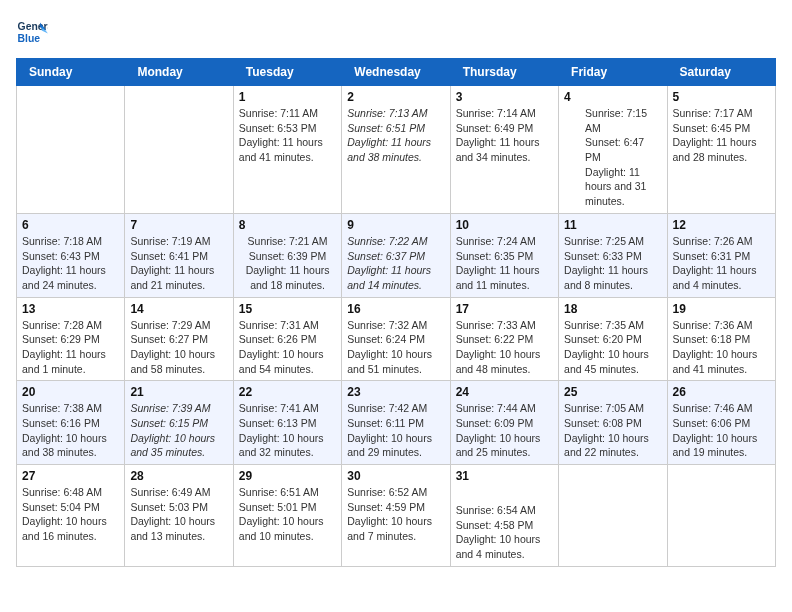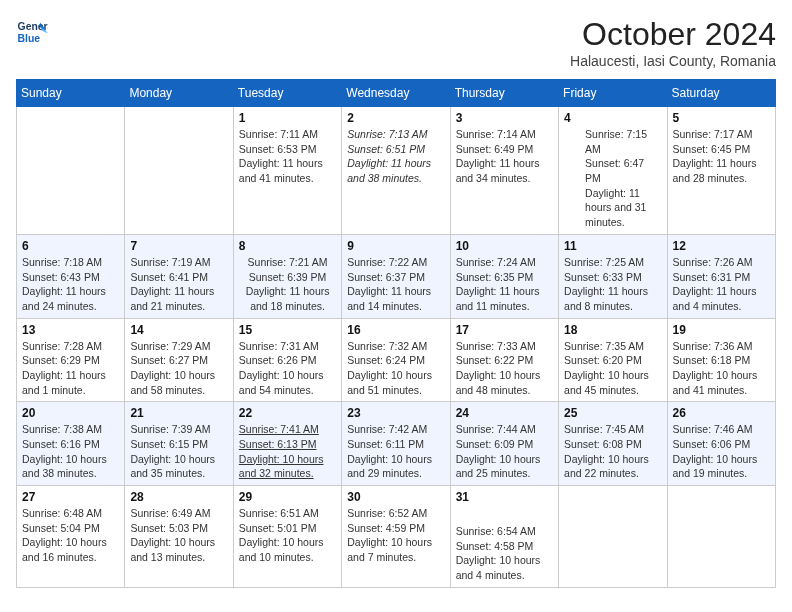--- a/index.html
+++ b/index.html
@@ -36,24 +36,24 @@
       color: #444;
     }
     .calendar {
       width: 100%;
       border-collapse: collapse;
       font-size: 11px;
     }
     .calendar thead tr th {
       background: #1565c0;
       color: #fff;
-      padding: 6px 4px;
+      padding: 6px 12px;
       text-align: left;
       font-size: 12px;
-      font-weight: normal;
+      font-weight: bold;
       border: 1px solid #1565c0;
     }
     .calendar tbody tr td {
       border: 1px solid #ccc;
       vertical-align: top;
       padding: 4px 5px;
       min-height: 80px;
       width: calc(100% / 7);
       background: #fff;
     }
@@ -78,24 +78,20 @@
 
 <div class="header">
   <div class="logo">
     <svg class="logo-icon" viewBox="0 0 40 40">
       <text x="2" y="18" font-size="13" font-weight="bold" fill="#1a3a5c">General</text>
       <text x="2" y="32" font-size="13" font-weight="bold" fill="#1565c0">Blue</text>
       <polygon points="30,8 38,18 30,14" fill="#1565c0"></polygon>
       <polygon points="32,12 40,22 32,18" fill="#2196f3" opacity="0.7"></polygon>
     </svg>
   </div>
-  <div class="title-block">
-    <div class="month-title">October 2024</div>
-    <div class="location">Halaucesti, Iasi County, Romania</div>
-  </div>
 </div>
 
 <table class="calendar">
   <thead>
     <tr id="header-row">
         <th>Sunday</th>
         <th>Monday</th>
         <th>Tuesday</th>
         <th>Wednesday</th>
         <th>Thursday</th>
@@ -152,21 +148,21 @@
 Daylight: 11 hours and 21 minutes.</div>
         </td>
         <td>
           <div class="day-number">8</div>
           <div class="day-info" style="white-space: pre-line; text-align: center;">Sunrise: 7:21 AM
 Sunset: 6:39 PM
 Daylight: 11 hours and 18 minutes.</div>
         </td>
         <td>
           <div class="day-number">9</div>
-          <div class="day-info" style="white-space: pre-line;">Sunrise: 7:22 AM
+          <div class="day-info" style="white-space: pre-line; font-style: italic;">Sunrise: 7:22 AM
 Sunset: 6:37 PM
 Daylight: 11 hours and 14 minutes.</div>
         </td>
         <td>
           <div class="day-number">10</div>
           <div class="day-info" style="white-space: pre-line;">Sunrise: 7:24 AM
 Sunset: 6:35 PM
 Daylight: 11 hours and 11 minutes.</div>
         </td>
         <td>
@@ -228,45 +224,45 @@
       </tr>
       <tr>
         <td>
           <div class="day-number">20</div>
           <div class="day-info" style="white-space: pre-line;">Sunrise: 7:38 AM
 Sunset: 6:16 PM
 Daylight: 10 hours and 38 minutes.</div>
         </td>
         <td>
           <div class="day-number">21</div>
-          <div class="day-info" style="white-space: pre-line;">Sunrise: 7:39 AM
+          <div class="day-info" style="white-space: pre-line; font-style: italic;">Sunrise: 7:39 AM
 Sunset: 6:15 PM
 Daylight: 10 hours and 35 minutes.</div>
         </td>
         <td>
           <div class="day-number">22</div>
-          <div class="day-info" style="white-space: pre-line; text-decoration: underline;">Sunrise: 7:41 AM
+          <div class="day-info" style="white-space: pre-line;">Sunrise: 7:41 AM
 Sunset: 6:13 PM
 Daylight: 10 hours and 32 minutes.</div>
         </td>
         <td>
           <div class="day-number">23</div>
           <div class="day-info" style="white-space: pre-line;">Sunrise: 7:42 AM
 Sunset: 6:11 PM
 Daylight: 10 hours and 29 minutes.</div>
         </td>
         <td>
           <div class="day-number">24</div>
           <div class="day-info" style="white-space: pre-line;">Sunrise: 7:44 AM
 Sunset: 6:09 PM
 Daylight: 10 hours and 25 minutes.</div>
         </td>
         <td>
           <div class="day-number">25</div>
-          <div class="day-info" style="white-space: pre-line;">Sunrise: 7:45 AM
+          <div class="day-info" style="white-space: pre-line;">Sunrise: 7:05 AM
 Sunset: 6:08 PM
 Daylight: 10 hours and 22 minutes.</div>
         </td>
         <td>
           <div class="day-number">26</div>
           <div class="day-info" style="white-space: pre-line;">Sunrise: 7:46 AM
 Sunset: 6:06 PM
 Daylight: 10 hours and 19 minutes.</div>
         </td>
       </tr>

